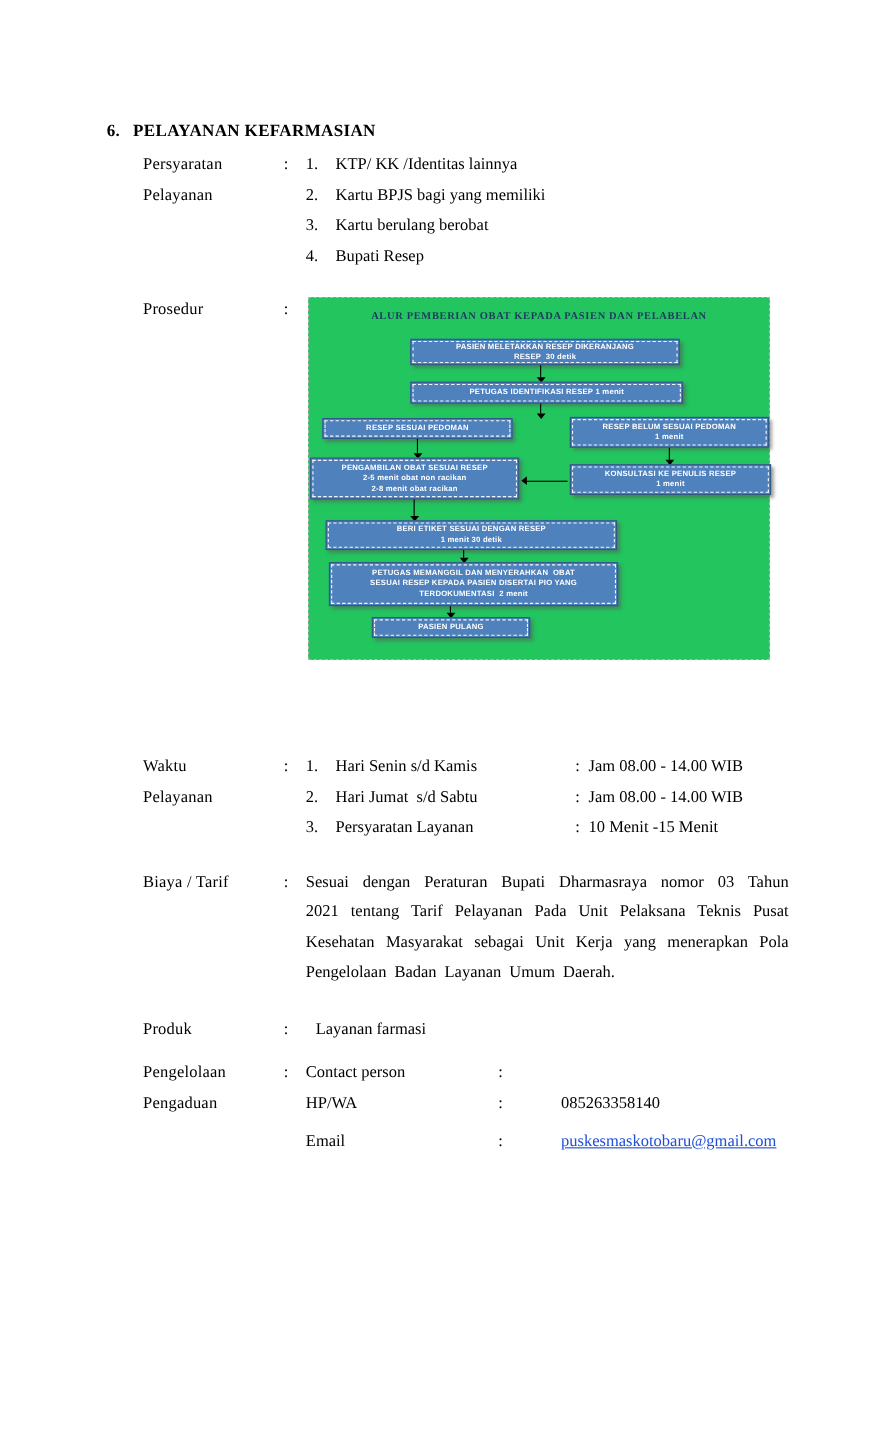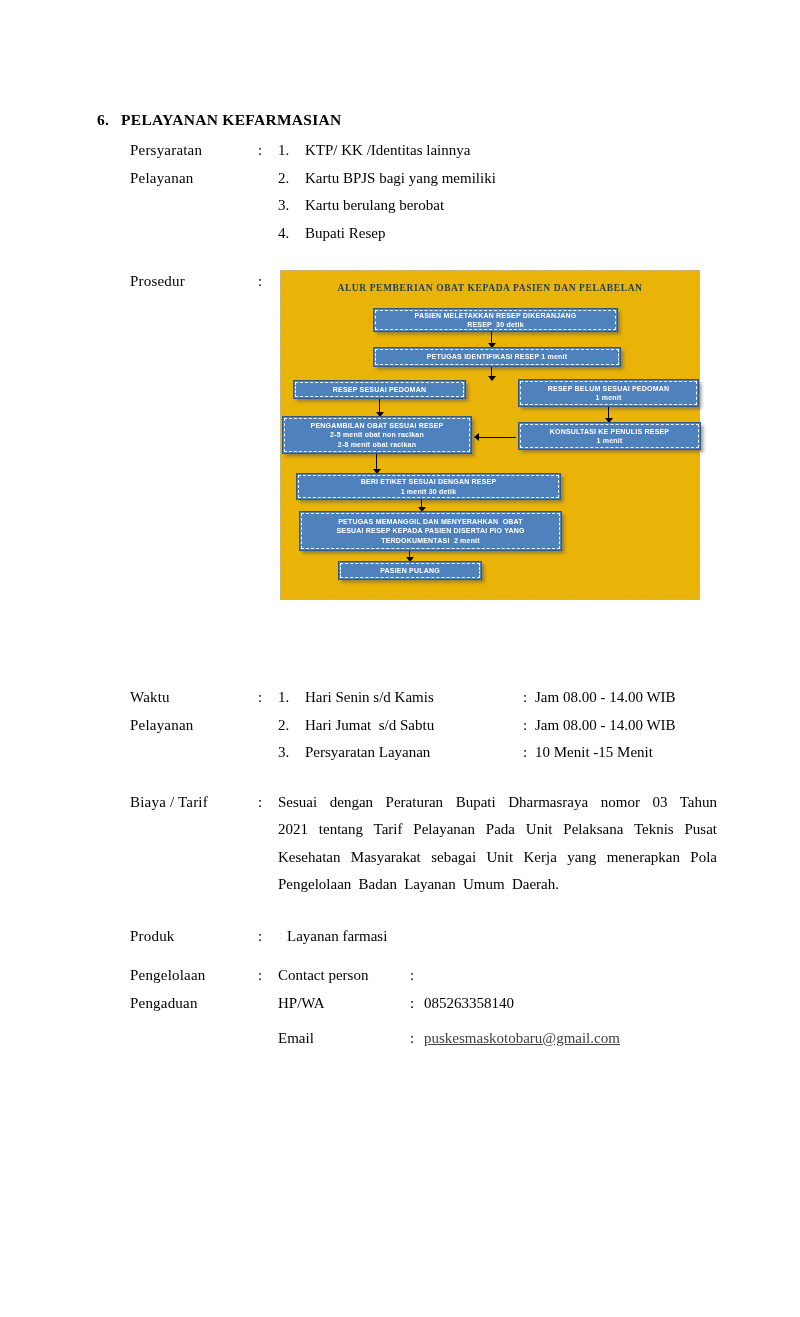--- a/index.html
+++ b/index.html
@@ -22,21 +22,21 @@
 
   .row-persyaratan { margin-top:8px; }
   .num-item { display:grid; grid-template-columns:27px auto; }
   .num { }
 
   .row-prosedur { margin-top:21px; }
 
   
   .flowchart {
     position:relative; width:420px; height:330px; margin-left:2px; margin-top:2px;
-    border:1px dashed #b4b4b4; background:#eab308;
+    border:1px dashed #b4b4b4; background:#22c55e;
     font-family:"Liberation Sans", sans-serif;
   }
   .fc-title {
     position:absolute; top:4px; left:0; width:100%;
     text-align:center; font-family:"Liberation Serif", serif;
     font-weight:bold; font-size:9.5px; letter-spacing:.6px; color:#1f3a5f;
   }
   .fc-box {
     position:absolute;
     background:#4f81bd;
@@ -84,23 +84,23 @@
   .wt-item { display:grid; grid-template-columns:27px 218px 12px auto; }
   .wt-name { white-space:pre-wrap; }
 
   .row-biaya { margin-top:22px; }
   .biaya-text { text-align:justify; word-spacing:3.5px; }
 
   .row-produk { margin-top:24px; }
   .produk-val { padding-left:9px; }
 
   .row-pengaduan { margin-top:12px; }
-  .pg-entry { display:grid; grid-template-columns:132px 14px auto; }
+  .pg-entry { display:grid; grid-template-columns:132px 14px auto;gap:43px; }
   .pg-entry.email { margin-top:8px; }
-  a.email-link { color:#404040; text-decoration:underline; }
+  a.email-link { color:#1d4ed8; text-decoration:underline; }
 </style>
 </head>
 <body>
 
 <div class="page">
   <div class="content">
 
     <div class="heading">
       <span>6.</span>
       <span>PELAYANAN KEFARMASIAN</span>

